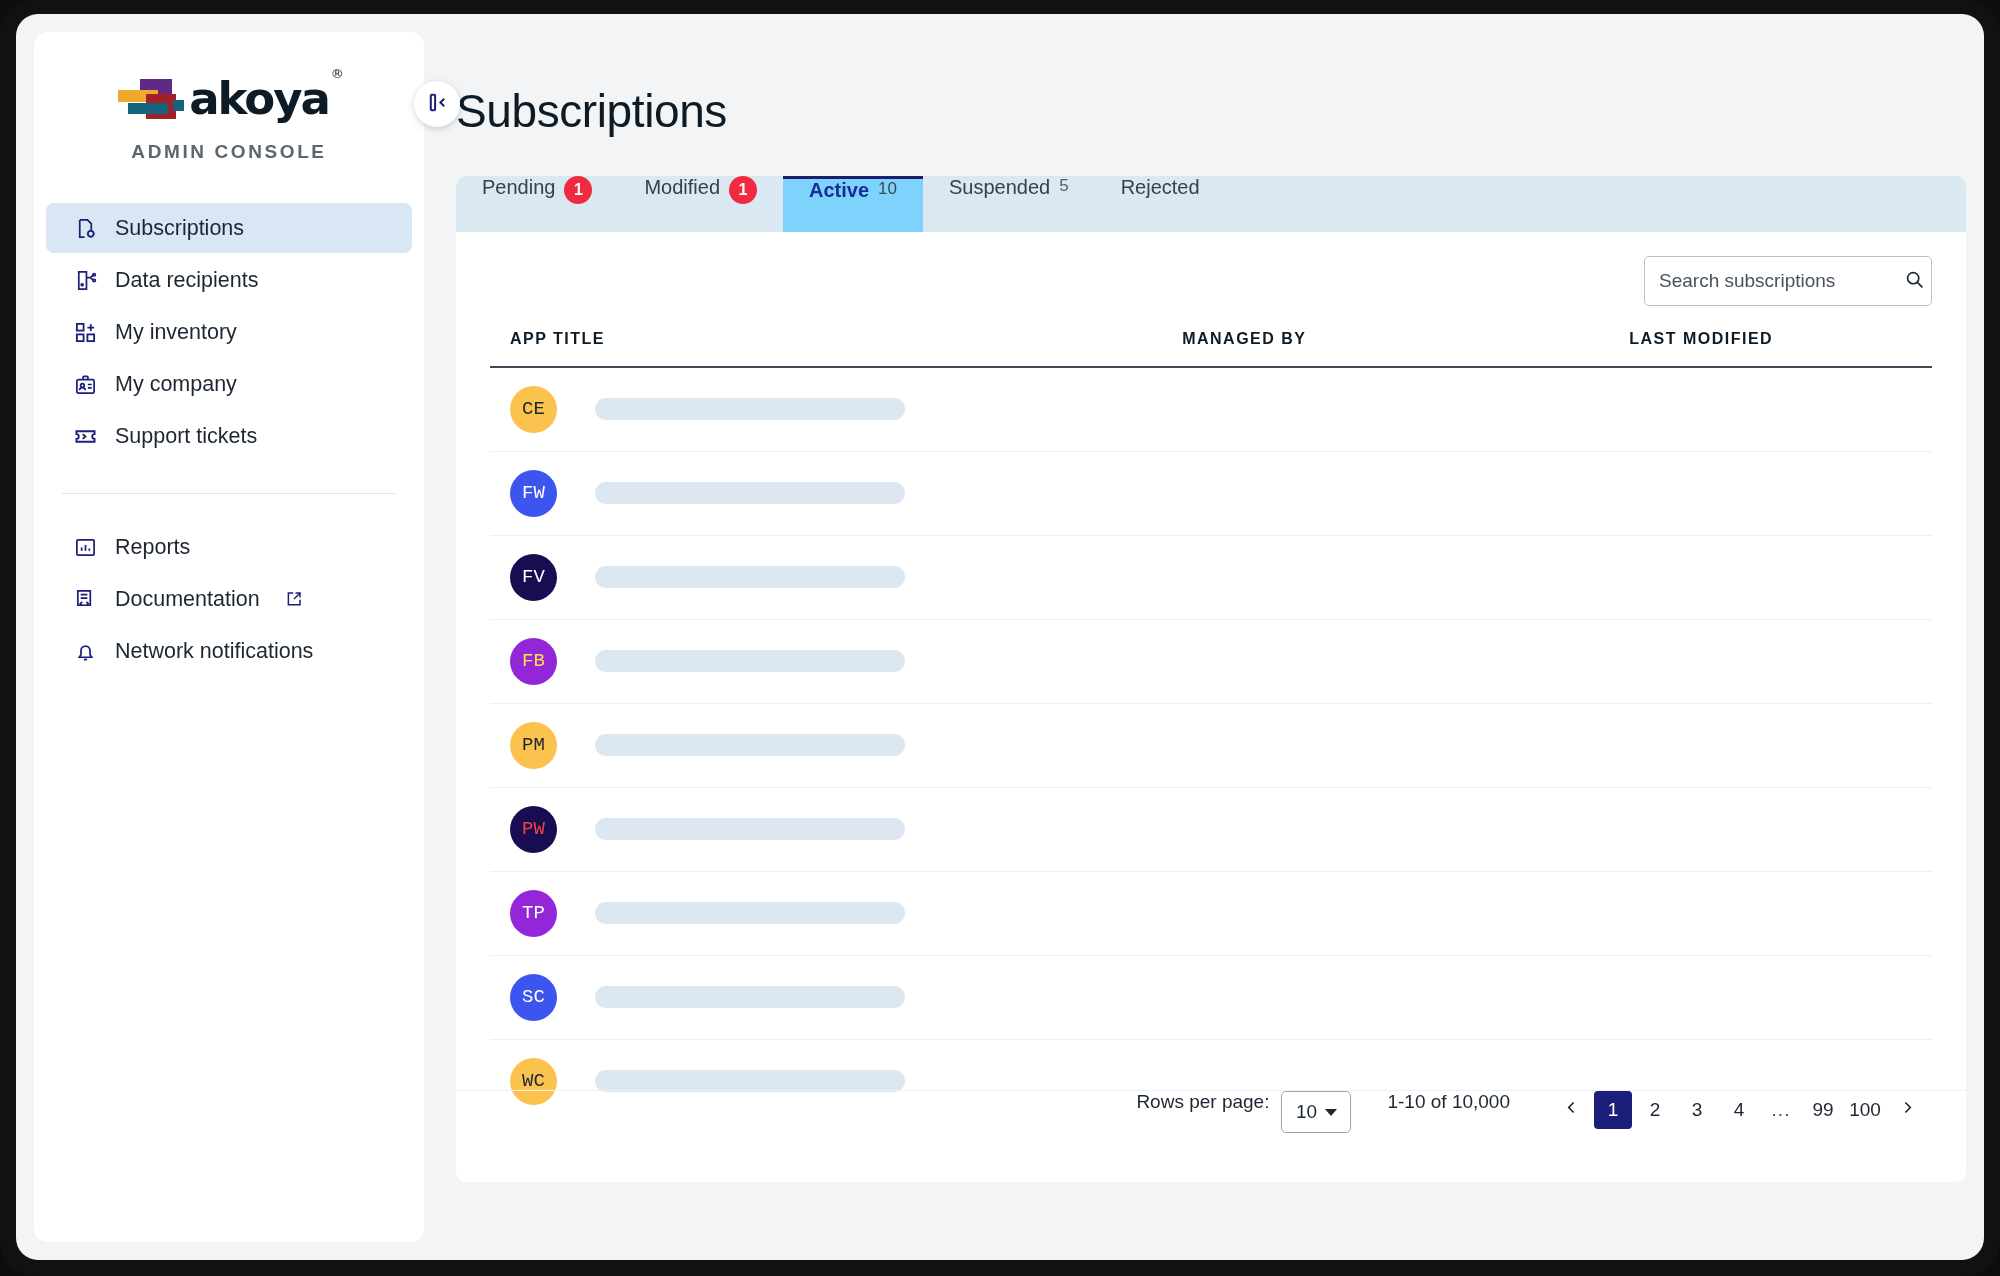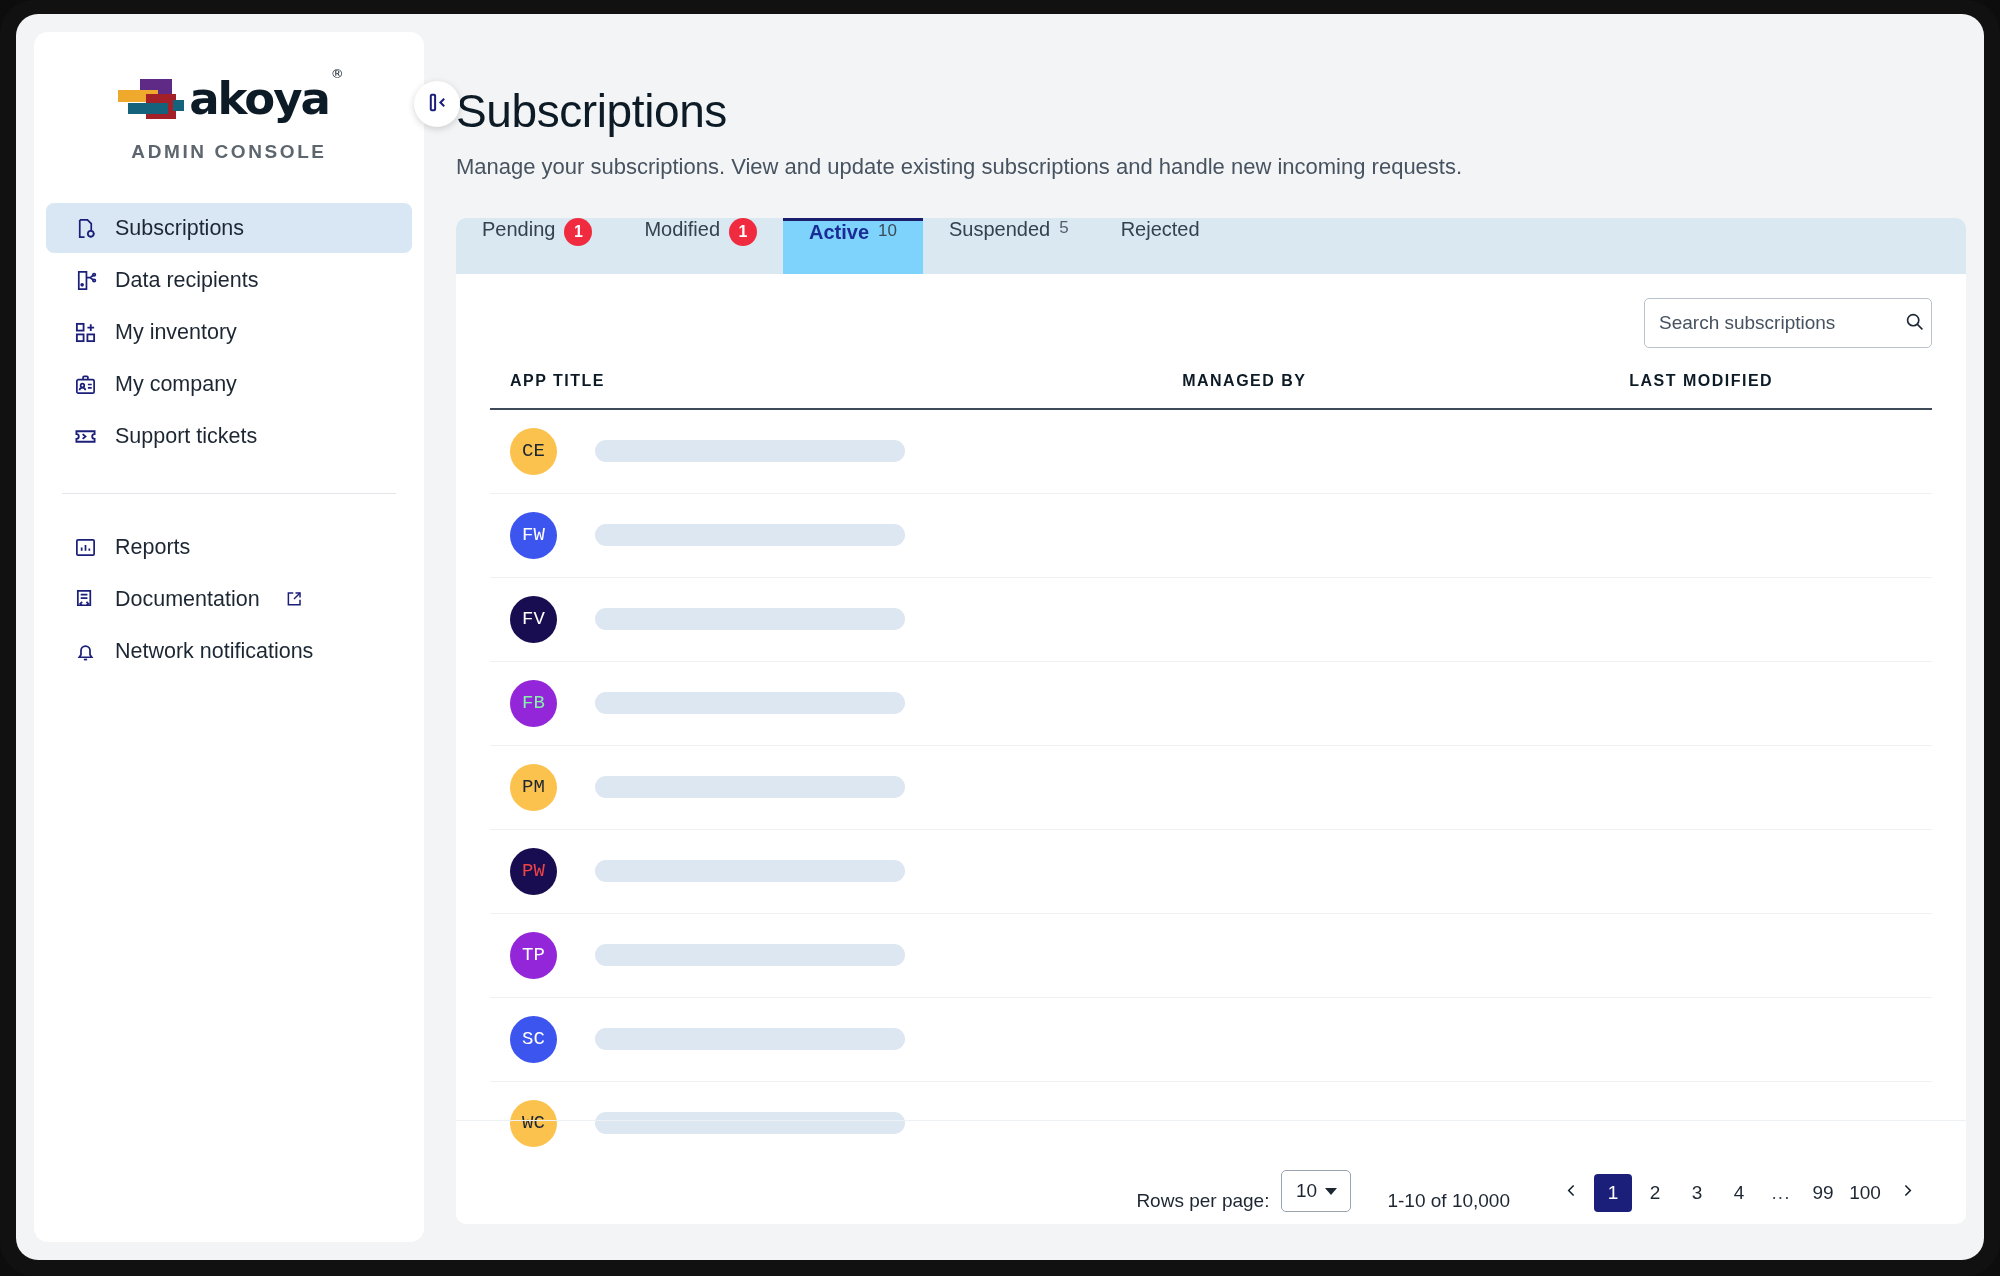--- a/index.html
+++ b/index.html
@@ -214,24 +214,24 @@
     flex: 0 0 47px;
   }
   .skel { height: 22px; border-radius: 11px; background: #dce7f1; }
   .skel-app  { width: 310px; }
   .skel-mgd  { width: 260px; }
   .skel-last { width: 160px; }
 
   
   #pagination {
     position: absolute;
-    left: 0; right: 0; bottom: 12px;
+    left: 0; right: 0; bottom: 0;
     height: 92px;
     border-top: 1px solid #eef1f4;
-    display: flex; align-items: flex-end; justify-content: flex-end;
+    display: flex; align-items: flex-start; justify-content: flex-end;
     padding-right: 40px;
     gap: 0;
   }
   .rpp-label { font-size: 19px; color: #1d2733; }
   .rpp-select {
     margin-left: 12px;
     width: 70px; height: 42px;
     border: 1px solid #9aa4ae;
     border-radius: 5px;
     display: flex; align-items: center; justify-content: center;
@@ -388,21 +388,20 @@
     <span>
       <svg width="23" height="23" viewBox="0 0 24 24" fill="none" stroke="#1b1f7a" stroke-width="2.1">
         <rect x="5" y="4" width="4.5" height="16" rx="1"></rect>
         <path d="M19 8l-4 4 4 4"></path>
       </svg>
     </span>
   </button>
 
   <main id="main">
     <h1 class="page-title">Subscriptions</h1>
-    <p class="page-sub">Manage your subscriptions. View and update existing subscriptions and handle new incoming requests.</p>
 
     <section id="card">
 
       <div class="tabbar">
         <div class="tab">
           <span>Pending</span>
           <span class="badge">1</span>
         </div>
         <div class="tab">
           <span>Modified</span>
@@ -475,21 +474,21 @@
                       </span>
                       <span class="skel skel-app"></span>
                     </div>
                   </td>
                   <td><span class="skel skel-mgd"></span></td>
                   <td><span class="skel skel-last"></span></td>
                 </tr>
                 <tr class="row">
                   <td>
                     <div class="cell-app">
-                      <span class="avatar" style="background:#9326d9;color:#86efac">
+                      <span class="avatar" style="background:#9326d9;color:#fde047">
                         <span>FB</span>
                       </span>
                       <span class="skel skel-app"></span>
                     </div>
                   </td>
                   <td><span class="skel skel-mgd"></span></td>
                   <td><span class="skel skel-last"></span></td>
                 </tr>
                 <tr class="row">
                   <td>

